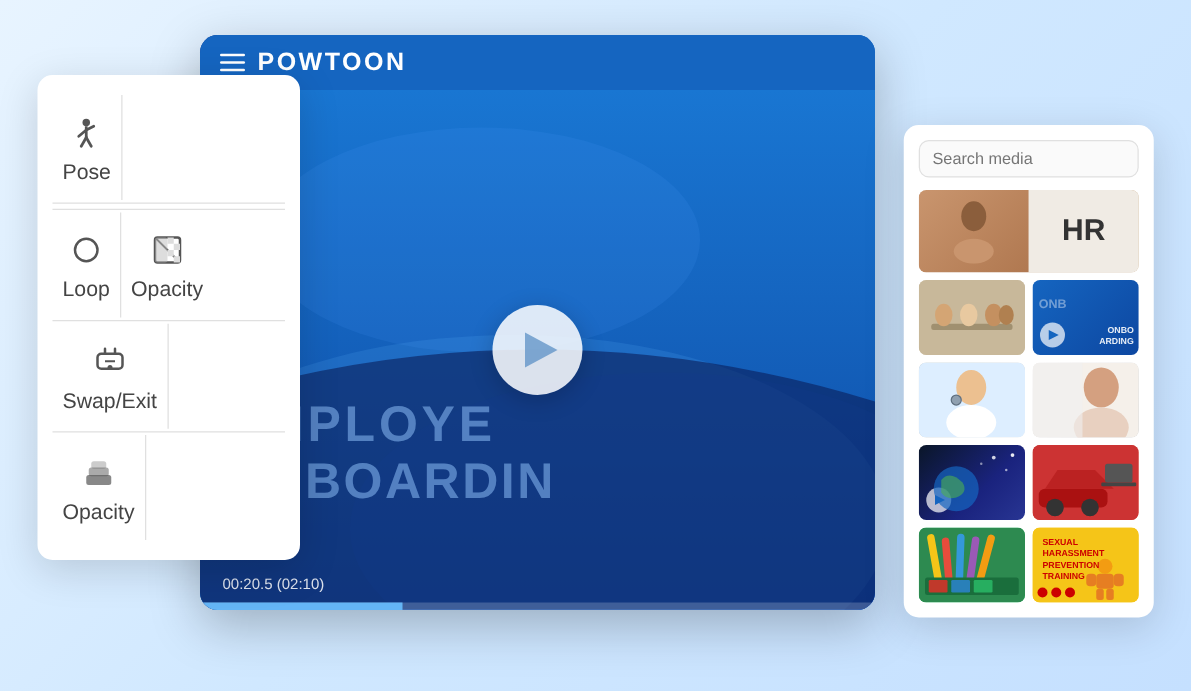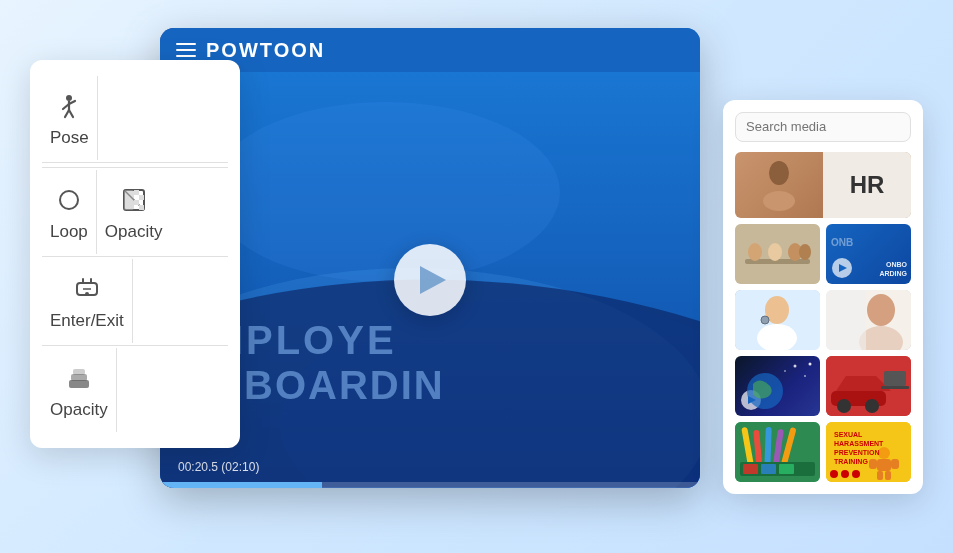--- a/index.html
+++ b/index.html
@@ -388,21 +388,21 @@
       <div class="toolbar-item">
         <div class="icon-wrap">
           <svg viewBox="0 0 28 28" fill="none">
             <rect x="4" y="8" width="20" height="12" rx="3" stroke="#555" stroke-width="2"></rect>
             <path d="M10 4 L10 8" stroke="#555" stroke-width="2" stroke-linecap="round"></path>
             <path d="M18 4 L18 8" stroke="#555" stroke-width="2" stroke-linecap="round"></path>
             <circle cx="14" cy="19" r="2" fill="#555"></circle>
             <path d="M10 14 L18 14" stroke="#555" stroke-width="1.5"></path>
           </svg>
         </div>
-        <span class="label">Enter/Exit</span>
+        <span class="label">Swap/Exit</span>
       </div>
       <div class="toolbar-divider-v"></div>
     </div>
     <div style="grid-column:1/-1; height:1px; background:#e0e0e0; margin:2px 0;"></div>
 
     <div class="toolbar-row">
       <div class="toolbar-item">
         <div class="icon-wrap">
           <svg viewBox="0 0 28 28" fill="none">
             <rect x="4" y="16" width="20" height="8" rx="2" fill="#555" opacity="0.7"></rect>

